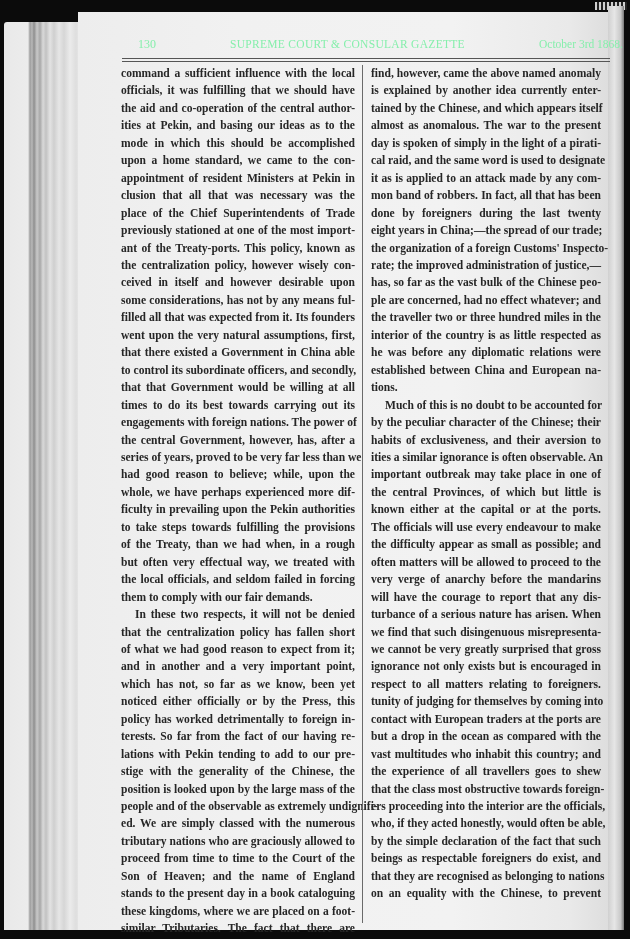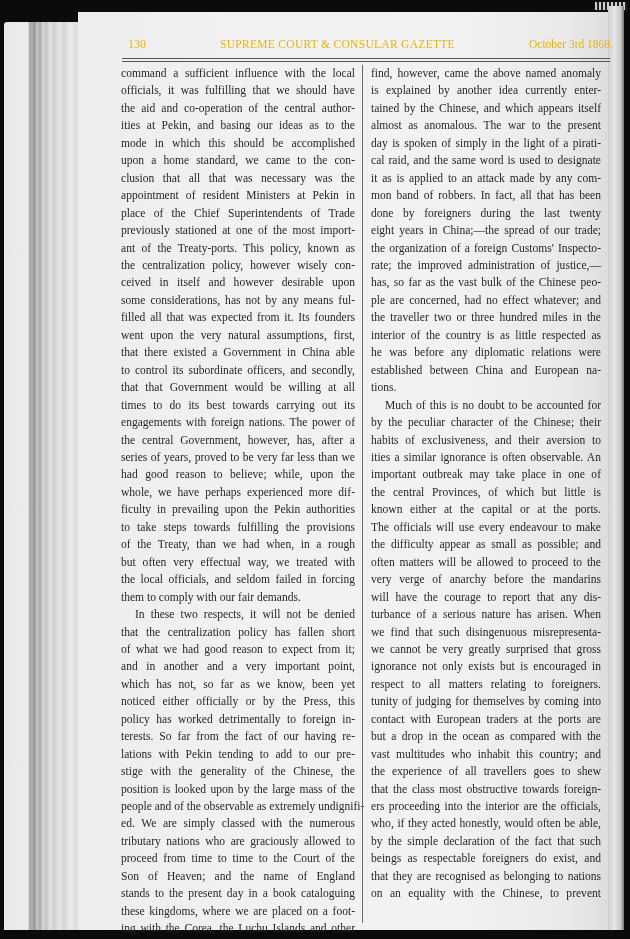--- a/index.html
+++ b/index.html
@@ -30,39 +30,39 @@
   }
   .right-edge {
     position: absolute; left: 608px; top: 6px; width: 16px; height: 924px;
     background: linear-gradient(90deg, #d0d0d0, #e6e6e6 40%, #c8c8c8 80%, #777 100%);
   }
   .top-ticks {
     position: absolute; left: 595px; top: 2px; width: 32px; height: 8px;
     background: repeating-linear-gradient(90deg, #cfcfcf 0 2px, #222 2px 4px);
   }
   .header {
-    position: absolute; left: 128px; top: 37px; width: 485px; height: 18px;
+    position: absolute; left: 138px; top: 37px; width: 485px; height: 18px;
     display: flex; align-items: baseline; justify-content: space-between;
-    color: #eab308;
+    color: #86efac;
   }
   .header .pg { font-size: 12px; }
   .header .title { font-size: 11.5px; letter-spacing: 0.3px; }
   .header .date { font-size: 11.5px; }
   .rule {
     position: absolute; left: 122px; width: 488px; height: 1px; background: #555;
   }
   .col {
     position: absolute; top: 65px;
     font-size: 11.55px; line-height: 17.45px;
     color: #262626;
     text-align: justify;
   }
   .col.left { left: 121px; width: 234px; }
   .col.right { left: 371px; width: 230px; }
-  .col p { margin: 0; }
+  .col p { margin: 0; font-weight: bold; }
   .col .line { display: block; text-align: justify; text-align-last: justify; white-space: nowrap; }
   .col .line.last { text-align-last: left; }
   .divider {
     position: absolute; left: 362px; top: 65px; width: 1px; height: 858px; background: #6a6a6a;
   }
 </style>
 </head>
 <body>
 
 <div class="scan">
@@ -80,22 +80,22 @@
   <div class="rule" style="top:61px"></div>
 
   <div class="col left" id="col-left">
       <p>
         <span class="line">command a sufficient influence with the local</span>
         <span class="line">officials, it was fulfilling that we should have</span>
         <span class="line">the aid and co-operation of the central author-</span>
         <span class="line">ities at Pekin, and basing our ideas as to the</span>
         <span class="line">mode in which this should be accomplished</span>
         <span class="line">upon a home standard, we came to the con-</span>
+        <span class="line">appointment of resident Ministers at Pekin in</span>
         <span class="line">clusion that all that was necessary was the</span>
-        <span class="line">appointment of resident Ministers at Pekin in</span>
         <span class="line">place of the Chief Superintendents of Trade</span>
         <span class="line">previously stationed at one of the most import-</span>
         <span class="line">ant of the Treaty-ports.  This policy, known as</span>
         <span class="line">the centralization policy, however wisely con-</span>
         <span class="line">ceived in itself and however desirable upon</span>
         <span class="line">some considerations, has not by any means ful-</span>
         <span class="line">filled all that was expected from it. Its founders</span>
         <span class="line">went upon the very natural assumptions, first,</span>
         <span class="line">that there existed a Government in China able</span>
         <span class="line">to control its subordinate officers, and secondly,</span>
@@ -125,21 +125,20 @@
         <span class="line">lations with Pekin tending to add to our pre-</span>
         <span class="line">stige with the generality of the Chinese, the</span>
         <span class="line">position is looked upon by the large mass of the</span>
         <span class="line">people and of the observable as extremely undignifi-</span>
         <span class="line">ed.  We are simply classed with the numerous</span>
         <span class="line">tributary nations who are graciously allowed to</span>
         <span class="line">proceed from time to time to the Court of the</span>
         <span class="line">Son of Heaven; and the name of England</span>
         <span class="line">stands to the present day in a book cataloguing</span>
         <span class="line">these kingdoms, where we are placed on a foot-</span>
-        <span class="line">ing with the Corea, the Luchu Islands and other</span>
         <span class="line">similar Tributaries.  The fact that there are</span>
       </p>
     </div>
   <div class="divider"></div>
   <div class="col right" id="col-right">
       <p>
         <span class="line">find, however, came the above named anomaly</span>
         <span class="line">is explained by another idea currently enter-</span>
         <span class="line">tained by the Chinese, and which appears itself</span>
         <span class="line">almost as anomalous.  The war to the present</span>

